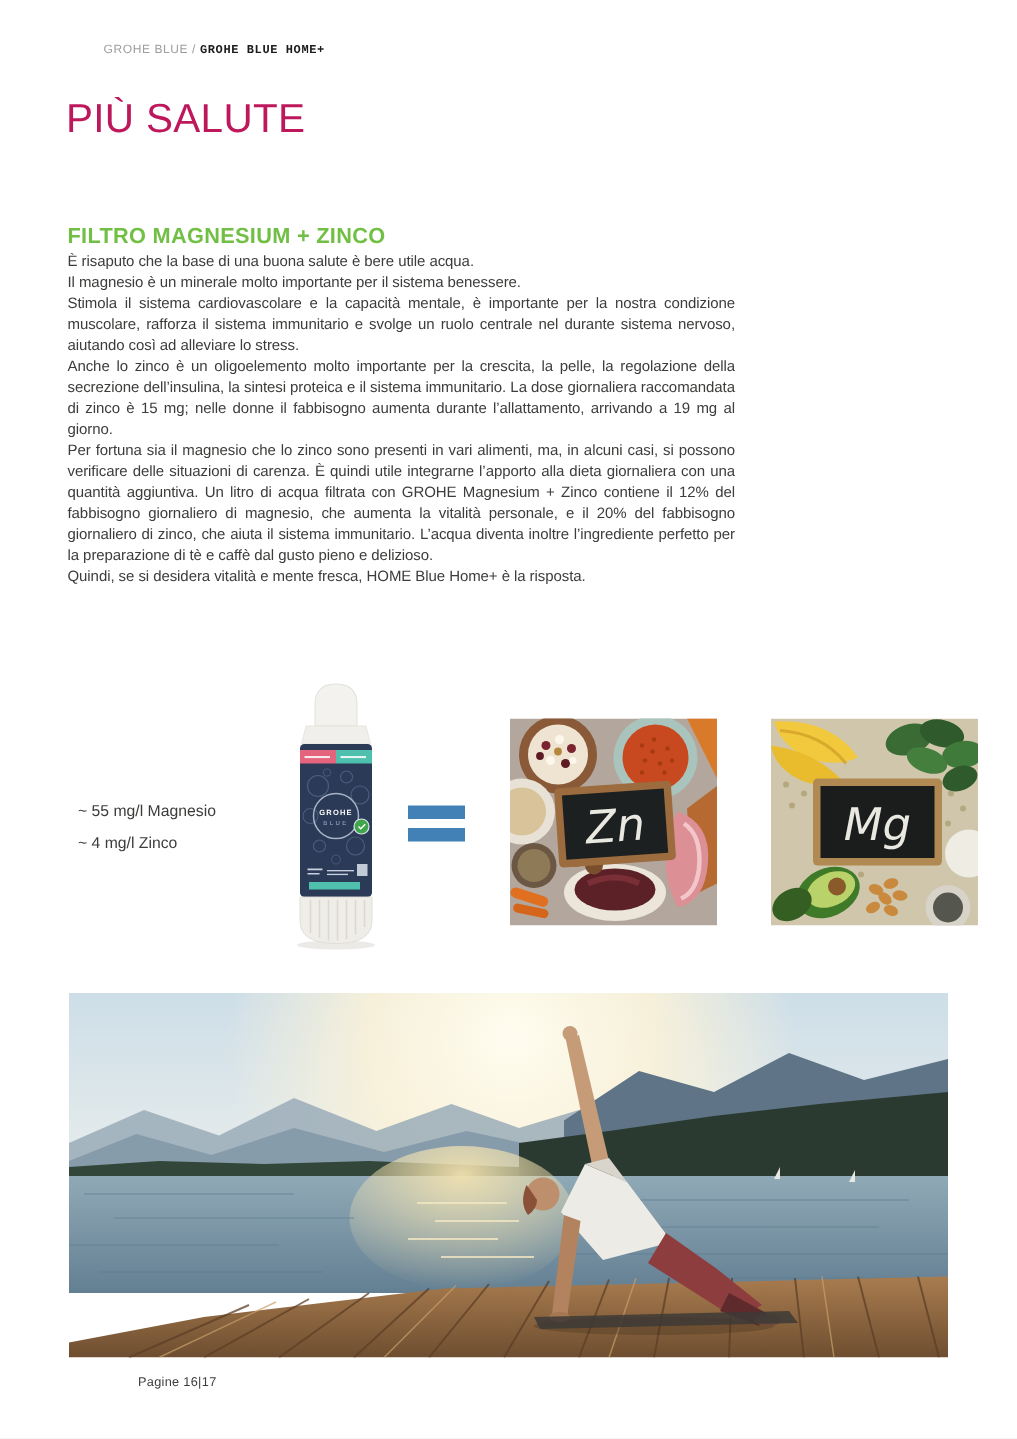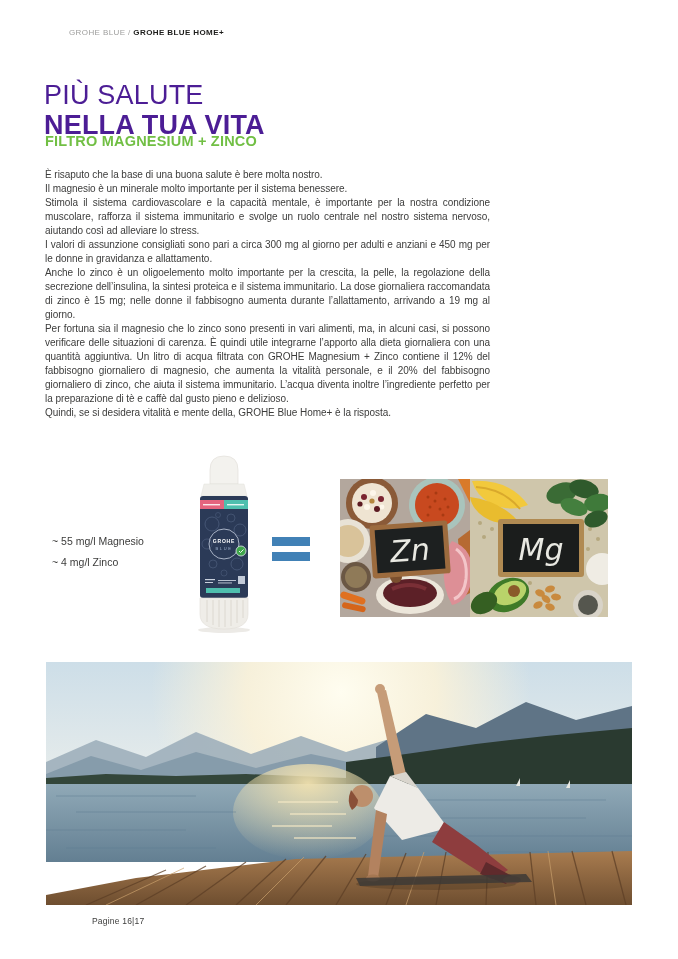--- a/index.html
+++ b/index.html
@@ -11,48 +11,48 @@
     color:#3c3c3b;
     overflow:hidden;
     border-bottom:2px solid #ececec;
   }
   
   .breadcrumb{
     position:absolute;left:45px;top:28px;
     font-size:8px;letter-spacing:.4px;white-space:nowrap;
   }
   .breadcrumb .bc-parent{color:#9d9d9c;font-weight:400;margin-left:24px;}
-  .breadcrumb .bc-current{color:#1d1d1b;font-weight:700;}
-  
-  .title{position:absolute;left:44px;top:80px;line-height:30px;color:#4c1d95;}
+  .breadcrumb .bc-current{color:#1d1d1b;font-weight:700;font-family:Liberation Mono, monospace;}
+  
+  .title{position:absolute;left:44px;top:64px;line-height:30px;color:#be185d;text-align:right;}
   .title .t1{font-size:27px;font-weight:400;letter-spacing:.2px;}
   .title .t2{font-size:27px;font-weight:700;letter-spacing:.2px;}
   
   .section-heading{
-    position:absolute;left:45px;top:133px;
+    position:absolute;left:45px;top:150px;
     font-size:14.5px;font-weight:700;letter-spacing:.2px;
   }
   
   .body-copy{
     position:absolute;left:45px;top:168px;width:445px;
     font-size:10px;line-height:14px;text-align:justify;
     color:#3c3c3b;letter-spacing:-0.05px;
   }
   .body-copy p{margin:0;}
   
   .dosage{
     position:absolute;left:52px;top:531px;
     font-size:10.5px;line-height:21px;color:#3c3c3b;white-space:nowrap;
   }
   .cartridge{position:absolute;left:185px;top:452px;width:78px;height:183px;}
   .equals{position:absolute;left:272px;top:537px;width:38px;height:25px;}
   .equals .bar{width:38px;height:9px;margin-bottom:6px;}
   .food-photo{position:absolute;top:479px;width:138px;height:138px;}
   .food-photo.zn{left:340px;}
-  .food-photo.mg{left:470px;}
+  .food-photo.mg{left:514px;}
   
   .lake-photo{position:absolute;left:46px;top:662px;width:586px;height:243px;}
   
   .footer-pg{
     position:absolute;left:64px;top:916px;
     font-size:8.5px;color:#3c3c3b;letter-spacing:.2px;margin-left:28px;
   }
   svg{display:block;}
 </style>
 </head>
@@ -60,33 +60,31 @@
 
 <div class="page">
 
   <div class="breadcrumb">
     <span class="bc-parent">GROHE BLUE /</span>
     <span class="bc-current">GROHE BLUE HOME+</span>
   </div>
 
   <div class="title">
     <div class="t1">PIÙ SALUTE</div>
-    <div class="t2">NELLA TUA VITA</div>
   </div>
 
   <div class="section-heading" style="color:#71bf44;">FILTRO MAGNESIUM + ZINCO</div>
 
   <div class="body-copy">
-    <p>È risaputo che la base di una buona salute è bere molta nostro.</p>
+    <p>È risaputo che la base di una buona salute è bere utile acqua.</p>
     <p>Il magnesio è un minerale molto importante per il sistema benessere.</p>
-    <p>Stimola il sistema cardiovascolare e la capacità mentale, è importante per la nostra condizione muscolare, rafforza il sistema immunitario e svolge un ruolo centrale nel nostro sistema nervoso, aiutando così ad alleviare lo stress.</p>
-    <p>I valori di assunzione consigliati sono pari a circa 300 mg al giorno per adulti e anziani e 450 mg per le donne in gravidanza e allattamento.</p>
+    <p>Stimola il sistema cardiovascolare e la capacità mentale, è importante per la nostra condizione muscolare, rafforza il sistema immunitario e svolge un ruolo centrale nel durante sistema nervoso, aiutando così ad alleviare lo stress.</p>
     <p>Anche lo zinco è un oligoelemento molto importante per la crescita, la pelle, la regolazione della secrezione dell’insulina, la sintesi proteica e il sistema immunitario. La dose giornaliera raccomandata di zinco è 15 mg; nelle donne il fabbisogno aumenta durante l’allattamento, arrivando a 19 mg al giorno.</p>
     <p>Per fortuna sia il magnesio che lo zinco sono presenti in vari alimenti, ma, in alcuni casi, si possono verificare delle situazioni di carenza. È quindi utile integrarne l’apporto alla dieta giornaliera con una quantità aggiuntiva. Un litro di acqua filtrata con GROHE Magnesium + Zinco contiene il 12% del fabbisogno giornaliero di magnesio, che aumenta la vitalità personale, e il 20% del fabbisogno giornaliero di zinco, che aiuta il sistema immunitario. L’acqua diventa inoltre l’ingrediente perfetto per la preparazione di tè e caffè dal gusto pieno e delizioso.</p>
-    <p>Quindi, se si desidera vitalità e mente della, GROHE Blue Home+ è la risposta.</p>
+    <p>Quindi, se si desidera vitalità e mente fresca, HOME Blue Home+ è la risposta.</p>
   </div>
 
   <div class="dosage">
     <div>~ 55 mg/l Magnesio</div>
     <div>~ 4 mg/l Zinco</div>
   </div>
 
   <div class="cartridge">
     <svg width="78" height="183" viewBox="0 0 78 183">
 

